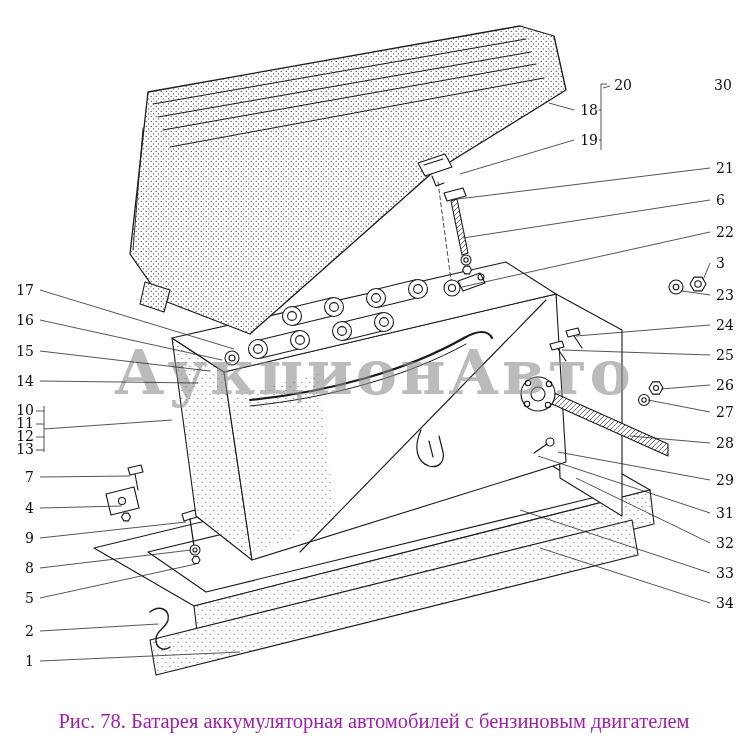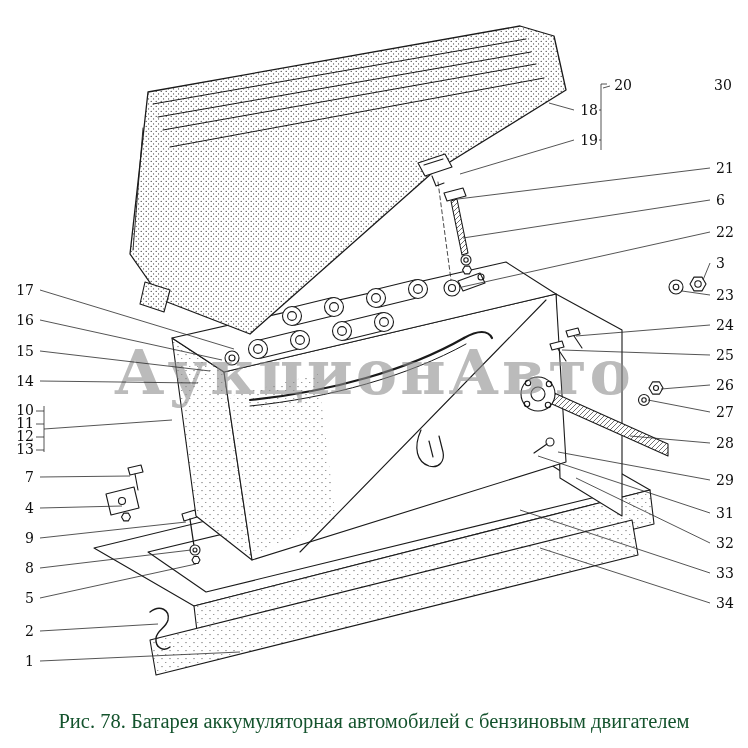--- a/index.html
+++ b/index.html
@@ -3,21 +3,21 @@
 <meta charset="utf-8">
 <style>
   html,body{margin:0;padding:0;background:#ffffff}
   .stage{position:relative;width:748px;height:748px;background:#ffffff;overflow:hidden}
   svg.drawing{display:block;position:absolute;left:0;top:0}
   .callout{font-family:"DejaVu Serif",serif;font-size:14px;fill:#0d0d0d}
   .leader{stroke:#2a2a2a;stroke-width:0.8}
   .bracket{stroke:#2a2a2a;stroke-width:0.8;fill:none}
   .watermark{font-family:"DejaVu Serif",serif;font-weight:bold;font-size:62px;letter-spacing:3px;fill:#8e8e8e;opacity:0.6}
   .caption{position:absolute;left:0;top:710px;width:748px;text-align:center;
-           font-family:"Liberation Serif",serif;font-size:20.5px;color:#14532d}
+           font-family:"Liberation Serif",serif;font-size:20.5px;color:#a21caf}
 </style>
 </head>
 <body>
 
 <div class="stage">
 
   <svg class="drawing" viewBox="0 0 748 748" width="748" height="748">
     <defs>
       <pattern id="stip" width="5" height="5" patternUnits="userSpaceOnUse">
         <rect width="5" height="5" fill="#ffffff"></rect>

